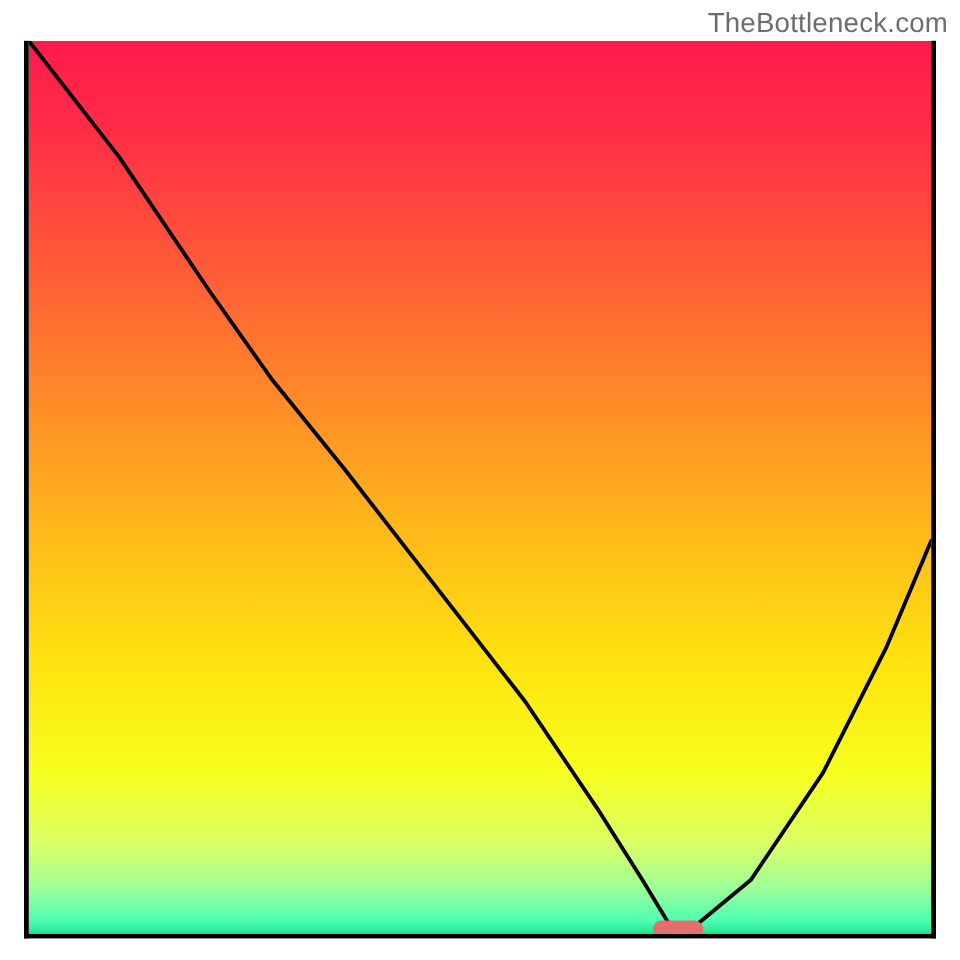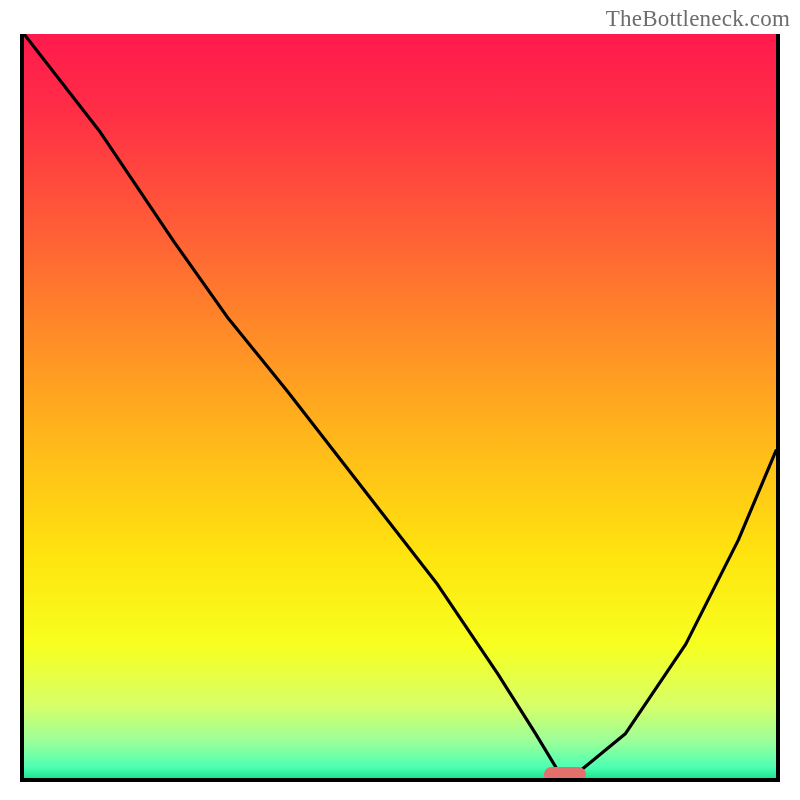--- a/index.html
+++ b/index.html
@@ -11,21 +11,20 @@
     overflow: hidden;
     font-family: Arial, Helvetica, sans-serif;
   }
   .frame {
     position: absolute;
     left: 0;
     top: 0;
     width: 800px;
     height: 756px;
     background: #ffffff;
-    font-family: Liberation Serif, serif;
   }
   .watermark {
     position: absolute;
     top: 6px;
     right: 10px;
     color: #6d6d6d;
     font-size: 23px;
     font-weight: 400;
     letter-spacing: 0.2px;
     user-select: none;

